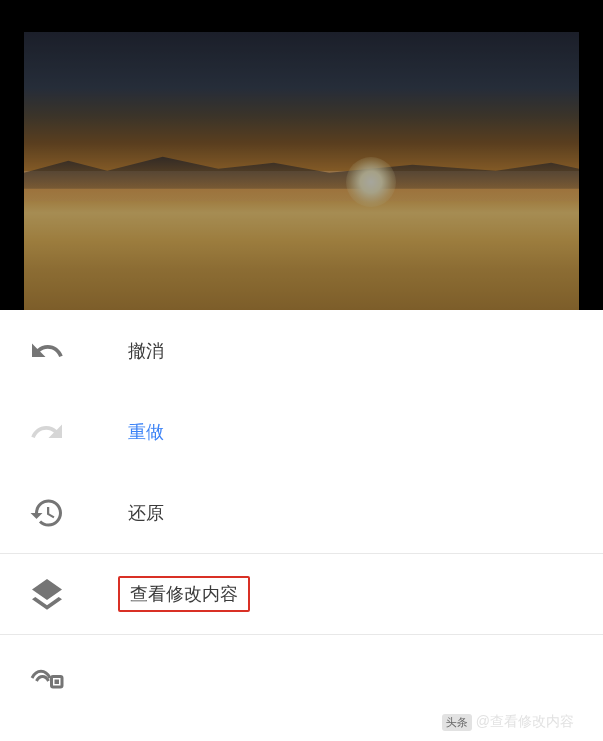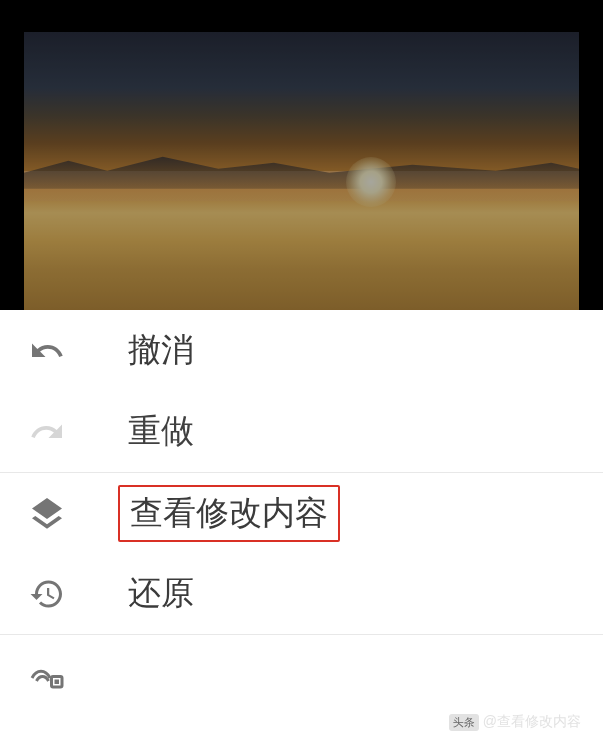--- a/index.html
+++ b/index.html
@@ -85,33 +85,33 @@
       width: 46px;
       height: 46px;
       display: flex;
       align-items: center;
       justify-content: center;
       color: #757575;
       flex-shrink: 0;
     }
     .menu-item.disabled .icon-slot { color: #d6d6d6; }
     .menu-label {
-      font-size: 33px;
+      font-size: 18px;
       color: #3b3b3b;
       margin-left: 48px;
       padding: 4px 10px;
     }
-    .menu-item.disabled .menu-label { color: #404040; }
+    .menu-item.disabled .menu-label { color: #3b82f6; }
     .highlight-box {
       border: 2px solid #d93025;
       border-radius: 2px;
     }
     .watermark {
       position: absolute;
-      right: 22px;
+      right: 29px;
       bottom: 10px;
       font-size: 14px;
       color: #e2e2e2;
       display: flex;
       align-items: center;
       gap: 4px;
     }
     .watermark-badge {
       background: #e2e2e2;
       color: #666;
@@ -146,36 +146,36 @@
 
   <div class="menu-item disabled">
     <span class="icon-slot">
       <svg viewBox="0 0 24 24" fill="currentColor">
           <path d="M18.4 10.6C16.55 8.99 14.15 8 11.5 8c-4.65 0-8.58 3.03-9.96 7.22L3.9 16c1.05-3.19 4.05-5.5 7.6-5.5 1.95 0 3.73.72 5.12 1.88L13 16h9V7l-3.6 3.6z"></path>
         </svg>
     </span>
     <span class="menu-label">重做</span>
   </div>
 
+  <div class="menu-item">
+    <span class="icon-slot">
+      <svg viewBox="0 0 24 24" fill="currentColor">
+          <path d="M13 3c-4.97 0-9 4.03-9 9H1l3.89 3.89.07.14L9 12H6c0-3.87 3.13-7 7-7s7 3.13 7 7-3.13 7-7 7c-1.93 0-3.68-.79-4.94-2.06l-1.42 1.42C8.27 19.99 10.51 21 13 21c4.97 0 9-4.03 9-9s-4.03-9-9-9zm-1 5v5l4.28 2.54.72-1.21-3.5-2.08V8H12z"></path>
+        </svg>
+    </span>
+    <span class="menu-label">还原</span>
+  </div>
+
   <div class="menu-item separated">
     <span class="icon-slot">
       <svg viewBox="0 0 24 24" fill="currentColor">
           <path d="M12 2 2 9l10 7 10-7-10-7zm0 17.5L4.21 14 2 15.5 12 22.5l10-7L19.79 14 12 19.5z"></path>
         </svg>
     </span>
     <span class="menu-label highlight-box">查看修改内容</span>
-  </div>
-
-  <div class="menu-item">
-    <span class="icon-slot">
-      <svg viewBox="0 0 24 24" fill="currentColor">
-          <path d="M13 3c-4.97 0-9 4.03-9 9H1l3.89 3.89.07.14L9 12H6c0-3.87 3.13-7 7-7s7 3.13 7 7-3.13 7-7 7c-1.93 0-3.68-.79-4.94-2.06l-1.42 1.42C8.27 19.99 10.51 21 13 21c4.97 0 9-4.03 9-9s-4.03-9-9-9zm-1 5v5l4.28 2.54.72-1.21-3.5-2.08V8H12z"></path>
-        </svg>
-    </span>
-    <span class="menu-label">还原</span>
   </div>
 
   <div class="menu-item separated">
     <span class="icon-slot">
       <svg viewBox="0 0 24 24" fill="none" stroke="currentColor" stroke-width="2">
           <path d="M2 14 C 5 8, 11 8, 14 14"></path>
           <path d="M5 16 C 7 12, 11 12, 13 16"></path>
           <rect x="15" y="13" width="7" height="7" rx="1" fill="none"></rect>
           <rect x="17" y="15" width="3" height="3" fill="currentColor" stroke="none"></rect>
         </svg>

